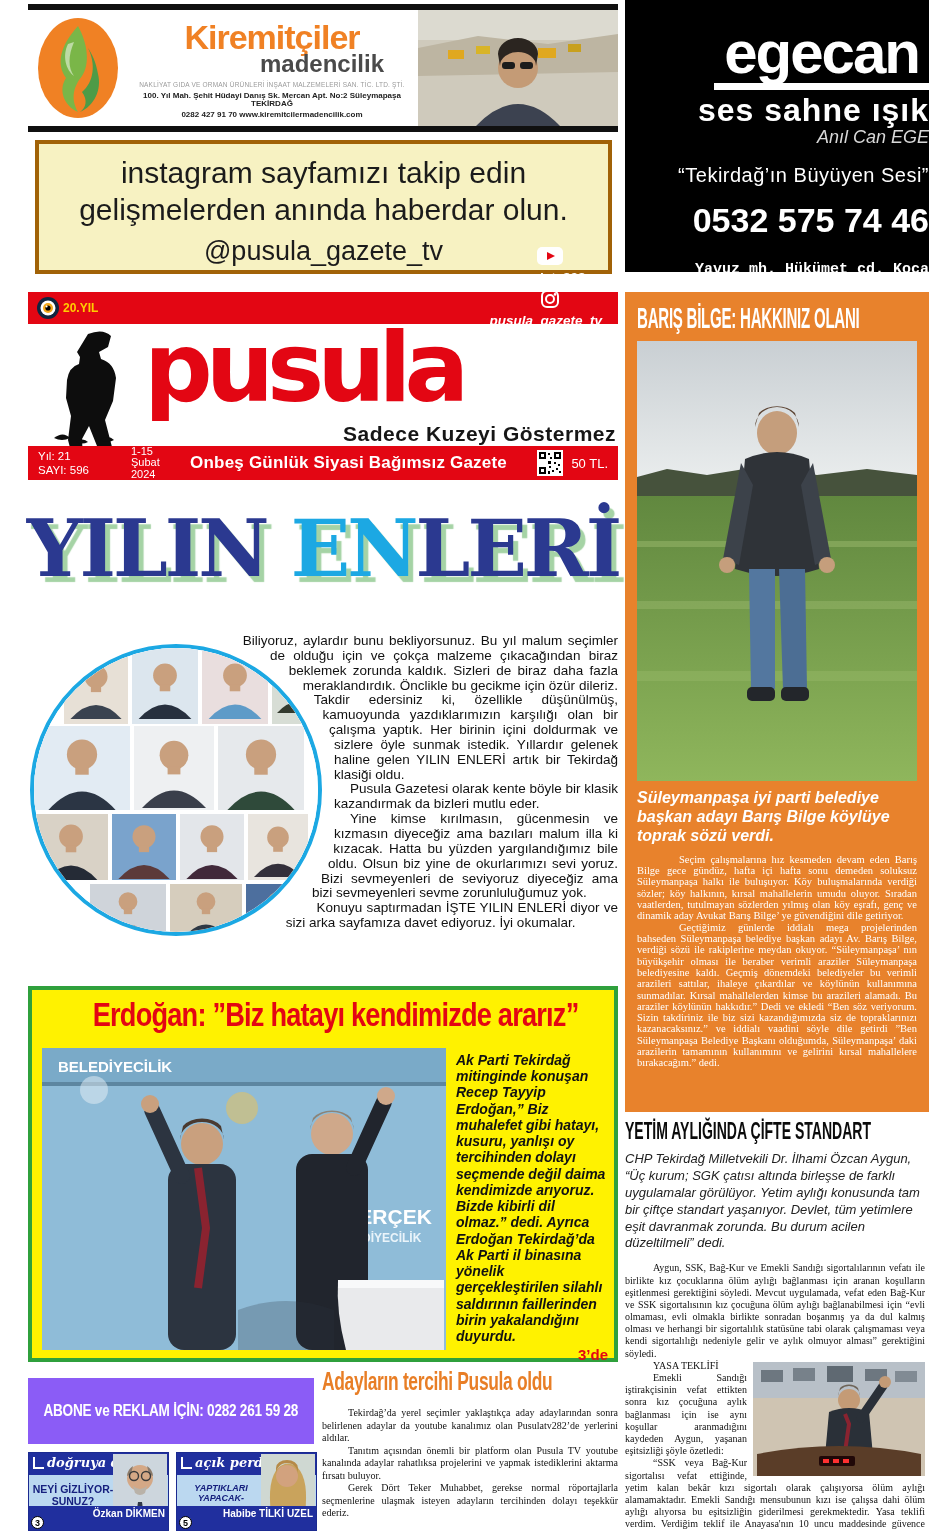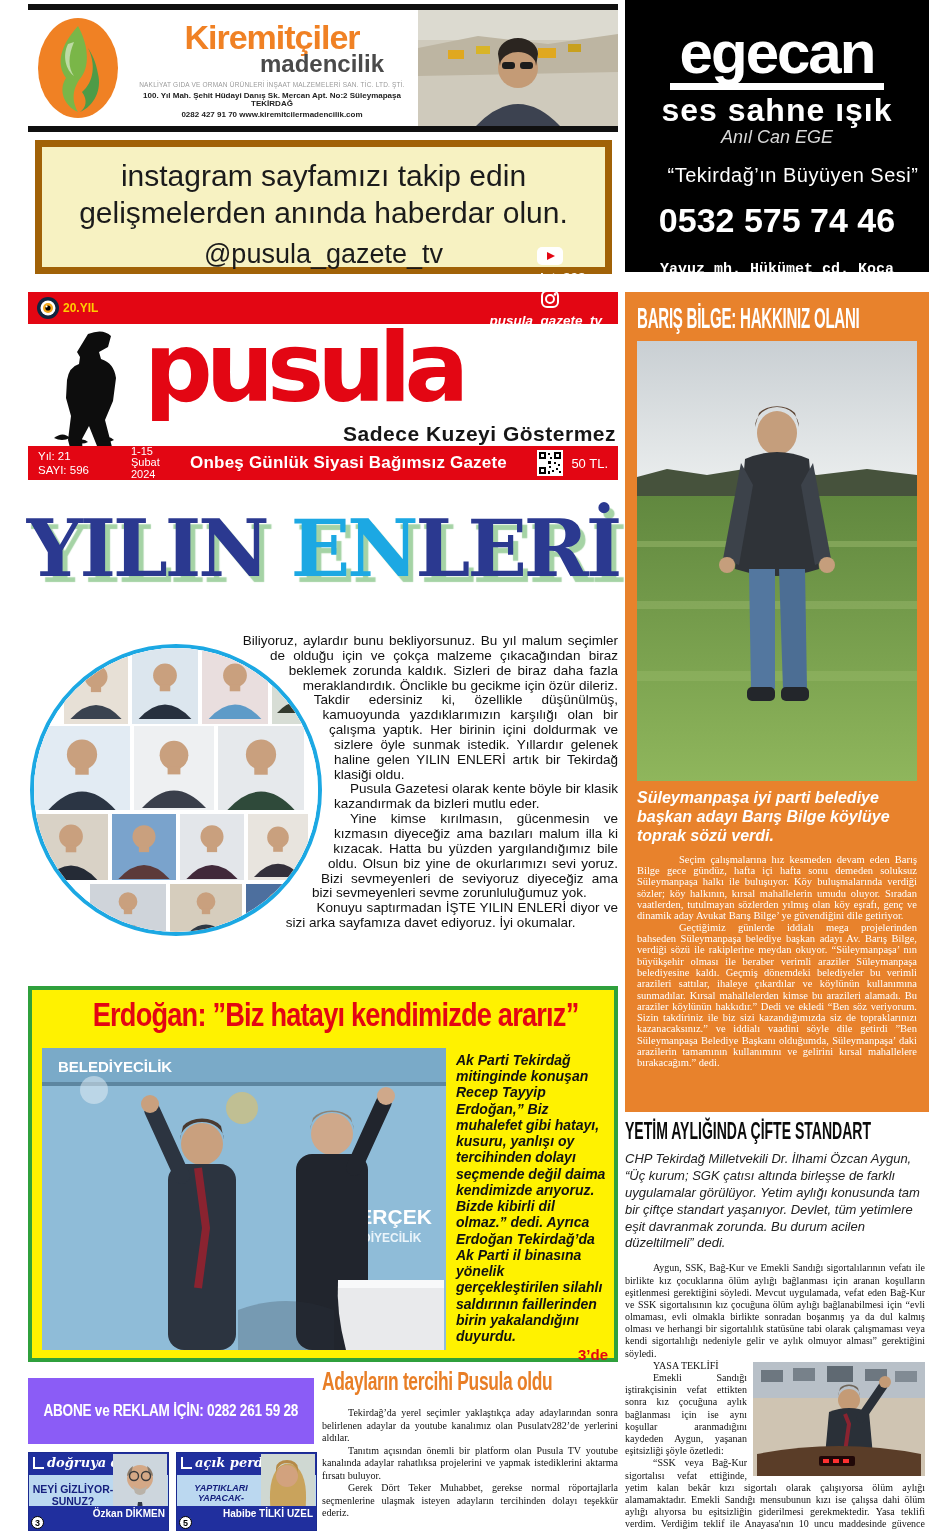--- a/index.html
+++ b/index.html
@@ -13,28 +13,28 @@
           display:flex;align-items:stretch;background:#fff;}
   .kir-logo{width:96px;height:112px;margin:2px 0 0 2px;flex:none;}
   .kir-text{flex:1;text-align:center;padding-top:10px;line-height:1;}
   .kir-brand{color:#F08124;font-weight:900;font-size:34px;letter-spacing:-1px;}
   .kir-sub{color:#4a4a4a;font-size:24px;font-weight:600;text-align:right;padding-right:34px;margin-top:-2px;}
   .kir-tag{color:#9a9a9a;font-size:6.5px;margin-top:6px;letter-spacing:.2px;}
   .kir-addr{color:#222;font-size:8px;font-weight:bold;margin-top:3px;}
   .kir-photo{width:200px;height:116px;flex:none;}
 
   
-  .banner-ig{left:35px;top:140px;width:577px;height:134px;background:#F7F2C2;border:7px solid #a16207;
+  .banner-ig{left:35px;top:140px;width:577px;height:134px;background:#F7F2C2;border:4px solid #a16207;
              text-align:center;color:#1b1b1b;}
   .banner-ig .l{font-size:30px;line-height:1.24;}
   .banner-ig .l1{margin-top:10px;}
   .banner-ig .handle{font-size:27px;margin-top:8px;}
 
   
-  .ad-ege{left:625px;top:0;width:304px;height:272px;background:#000;color:#fff;text-align:center;padding-top:24px;}
+  .ad-ege{left:625px;top:0;width:304px;height:272px;background:#000;color:#fff;text-align:right;padding-top:24px;}
   .ege-brand{display:inline-block;font-size:60px;font-weight:900;letter-spacing:-2px;line-height:.95;
              border-bottom:7px solid #fff;padding:0 10px 2px;}
   .ege-l2{font-size:32px;font-weight:900;letter-spacing:1px;margin-top:2px;}
   .ege-l3{font-size:18px;color:#d8d8d8;font-weight:300;font-style:italic;margin-top:-2px;}
   .ege-slogan{font-size:20px;margin-top:16px;letter-spacing:.5px;margin-left:32px;}
   .ege-phone{font-size:34px;font-weight:900;margin-top:14px;}
   .ege-addr{font-family:Liberation Mono, monospace;font-weight:bold;font-size:15px;line-height:1.35;margin-top:20px;}
 
   
   .mh{left:28px;top:292px;width:590px;height:188px;}

